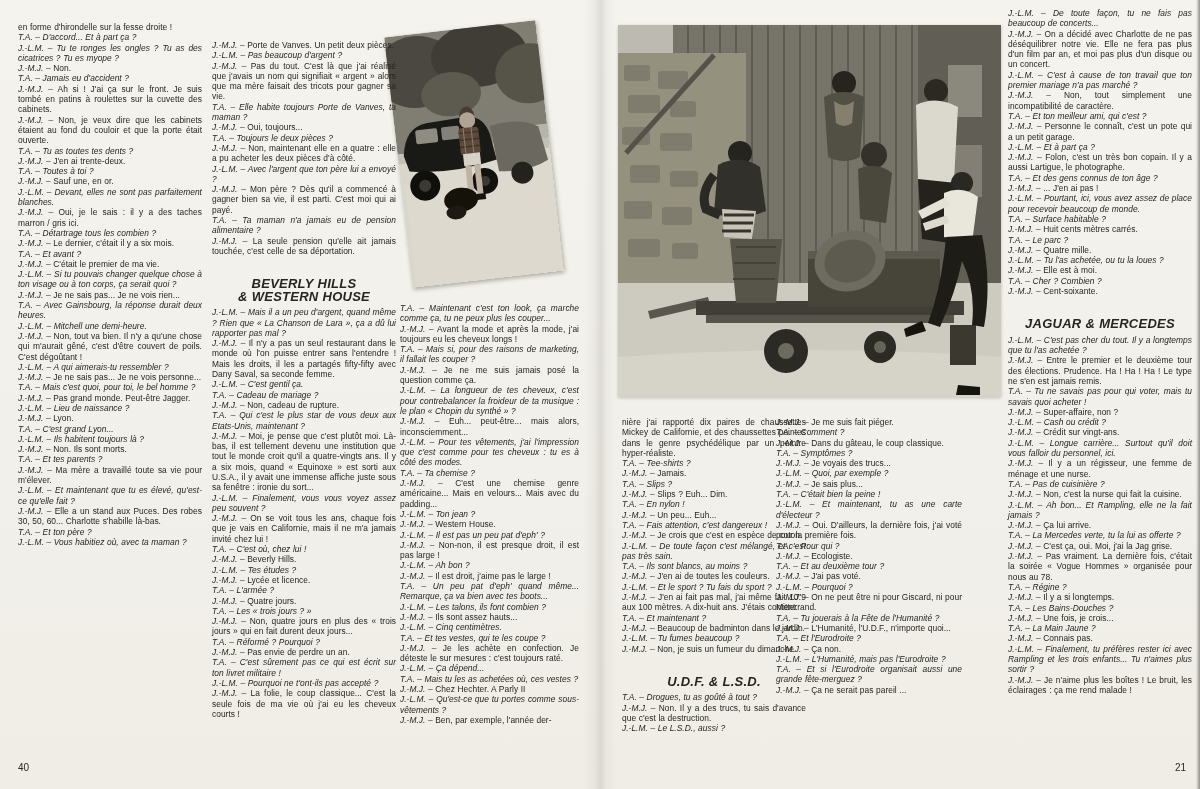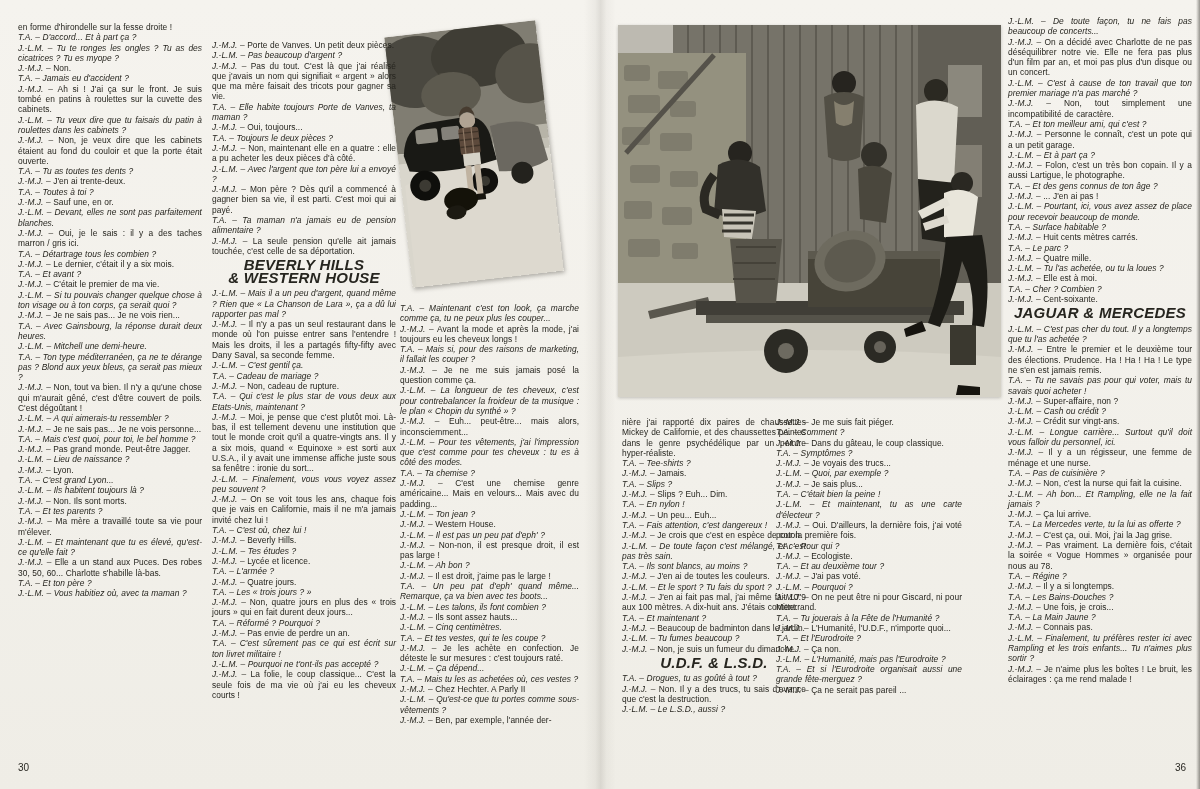--- a/index.html
+++ b/index.html
@@ -2,29 +2,29 @@
 <html><head>
 <meta charset="utf-8">
 <style>
   html,body{margin:0;padding:0;background:#dedbd4;}
   .spread{position:relative;width:1200px;height:789px;overflow:hidden;
           background:linear-gradient(180deg,#f5f3ee 0%,#f2f0ea 60%,#efede6 100%);
           font-family:"Liberation Sans",sans-serif;color:#26251f;}
   .col{position:absolute;text-align:justify;font-size:8.4px;line-height:10.3px;letter-spacing:.04px;word-spacing:.2px;}
   .col p{margin:0;}
   .col p.q{font-style:italic;}
-  .col p.h{font-weight:bold;font-style:italic;text-align:center;font-size:15px;line-height:12.5px;
-           margin:3px 0 4px 0;white-space:pre-line;letter-spacing:.25px;}
+  .col p.h{font-weight:bold;font-style:italic;text-align:center;font-size:13px;line-height:12.5px;
+           margin:22px 0 4px 0;white-space:pre-line;letter-spacing:.25px;}
   .spk{font-style:italic;}
   #col1{left:18px;top:22px;width:184px;}
   #col2{left:212px;top:40px;width:184px;}
   #col3{left:400px;top:303px;width:179px;}
   #col4{left:622px;top:417px;width:184px;}
   #col5{left:776px;top:417px;width:186px;}
-  #col6{left:1008px;top:16px;width:184px;}
+  #col6{left:1008px;top:8px;width:184px;}
   .photo{position:absolute;overflow:hidden;}
   .photo svg{display:block;width:100%;height:100%;}
   .photo-left{left:398px;top:28px;width:152px;height:252px;transform:rotate(-6.5deg);
               box-shadow:1px 2px 4px rgba(40,38,30,.35);}
   .photo-right{left:618px;top:25px;width:383px;height:372px;box-shadow:0 1px 3px rgba(40,38,30,.25);}
   .gutter{position:absolute;left:584px;top:0;width:32px;height:789px;pointer-events:none;
           background:linear-gradient(90deg,rgba(60,55,45,0) 0%,rgba(60,55,45,.05) 35%,rgba(60,55,45,.12) 52%,rgba(60,55,45,.04) 70%,rgba(60,55,45,0) 100%);}
   .edge-right{position:absolute;right:0;top:0;width:4px;height:789px;
           background:linear-gradient(90deg,rgba(30,28,22,0),rgba(30,28,22,.45));}
   .pageno{position:absolute;font-size:10px;color:#2a2923;}
@@ -144,37 +144,35 @@
     </svg>
   </div>
 
   <div class="col" id="col1">
       <p class="a">en forme d'hirondelle sur la fesse droite !</p>
       <p class="q"><span class="spk">T.A. – </span>D'accord... Et à part ça ?</p>
       <p class="q"><span class="spk">J.-L.M. – </span>Tu te ronges les ongles ? Tu as des cicatrices ? Tu es myope ?</p>
       <p class="a"><span class="spk">J.-M.J. – </span>Non.</p>
       <p class="q"><span class="spk">T.A. – </span>Jamais eu d'accident ?</p>
       <p class="a"><span class="spk">J.-M.J. – </span>Ah si ! J'ai ça sur le front. Je suis tombé en patins à roulettes sur la cuvette des cabinets.</p>
-      <p class="q"><span class="spk">J.-L.M. – </span>Tu veux dire que tu faisais du patin à roulettes dans les cabinets ?</p>
       <p class="a"><span class="spk">J.-M.J. – </span>Non, je veux dire que les cabinets étaient au fond du couloir et que la porte était ouverte.</p>
       <p class="q"><span class="spk">T.A. – </span>Tu as toutes tes dents ?</p>
       <p class="a"><span class="spk">J.-M.J. – </span>J'en ai trente-deux.</p>
       <p class="q"><span class="spk">T.A. – </span>Toutes à toi ?</p>
       <p class="a"><span class="spk">J.-M.J. – </span>Sauf une, en or.</p>
       <p class="q"><span class="spk">J.-L.M. – </span>Devant, elles ne sont pas parfaitement blanches.</p>
       <p class="a"><span class="spk">J.-M.J. – </span>Oui, je le sais : il y a des taches marron / gris ici.</p>
       <p class="q"><span class="spk">T.A. – </span>Détartrage tous les combien ?</p>
       <p class="a"><span class="spk">J.-M.J. – </span>Le dernier, c'était il y a six mois.</p>
       <p class="q"><span class="spk">T.A. – </span>Et avant ?</p>
       <p class="a"><span class="spk">J.-M.J. – </span>C'était le premier de ma vie.</p>
       <p class="q"><span class="spk">J.-L.M. – </span>Si tu pouvais changer quelque chose à ton visage ou à ton corps, ça serait quoi ?</p>
       <p class="a"><span class="spk">J.-M.J. – </span>Je ne sais pas... Je ne vois rien...</p>
       <p class="q"><span class="spk">T.A. – </span>Avec Gainsbourg, la réponse durait deux heures.</p>
       <p class="q"><span class="spk">J.-L.M. – </span>Mitchell une demi-heure.</p>
-      <p class="q"><span class="spk">T.A. – </span>Ton type méditerranéen, ça ne te dérange pas ? Blond aux yeux bleus, ça serait pas mieux ?</p>
       <p class="a"><span class="spk">J.-M.J. – </span>Non, tout va bien. Il n'y a qu'une chose qui m'aurait gêné, c'est d'être couvert de poils. C'est dégoûtant !</p>
       <p class="q"><span class="spk">J.-L.M. – </span>A qui aimerais-tu ressembler ?</p>
       <p class="a"><span class="spk">J.-M.J. – </span>Je ne sais pas... Je ne vois personne...</p>
       <p class="q"><span class="spk">T.A. – </span>Mais c'est quoi, pour toi, le bel homme ?</p>
       <p class="a"><span class="spk">J.-M.J. – </span>Pas grand monde. Peut-être Jagger.</p>
       <p class="q"><span class="spk">J.-L.M. – </span>Lieu de naissance ?</p>
       <p class="a"><span class="spk">J.-M.J. – </span>Lyon.</p>
       <p class="q"><span class="spk">T.A. – </span>C'est grand Lyon...</p>
       <p class="q"><span class="spk">J.-L.M. – </span>Ils habitent toujours là ?</p>
       <p class="a"><span class="spk">J.-M.J. – </span>Non. Ils sont morts.</p>
@@ -341,15 +339,15 @@
       <p class="a"><span class="spk">J.-M.J. – </span>Une fois, je crois...</p>
       <p class="q"><span class="spk">T.A. – </span>La Main Jaune ?</p>
       <p class="a"><span class="spk">J.-M.J. – </span>Connais pas.</p>
       <p class="q"><span class="spk">J.-L.M. – </span>Finalement, tu préfères rester ici avec Rampling et les trois enfants... Tu n'aimes plus sortir ?</p>
       <p class="a"><span class="spk">J.-M.J. – </span>Je n'aime plus les boîtes ! Le bruit, les éclairages : ça me rend malade !</p>
     </div>
 
   <div class="gutter"></div>
   <div class="edge-right"></div>
 
-  <div class="pageno" id="pn-left">30</div>
-  <div class="pageno" id="pn-right">36</div>
+  <div class="pageno" id="pn-left">40</div>
+  <div class="pageno" id="pn-right">21</div>
 </div>
 
 </body></html>

